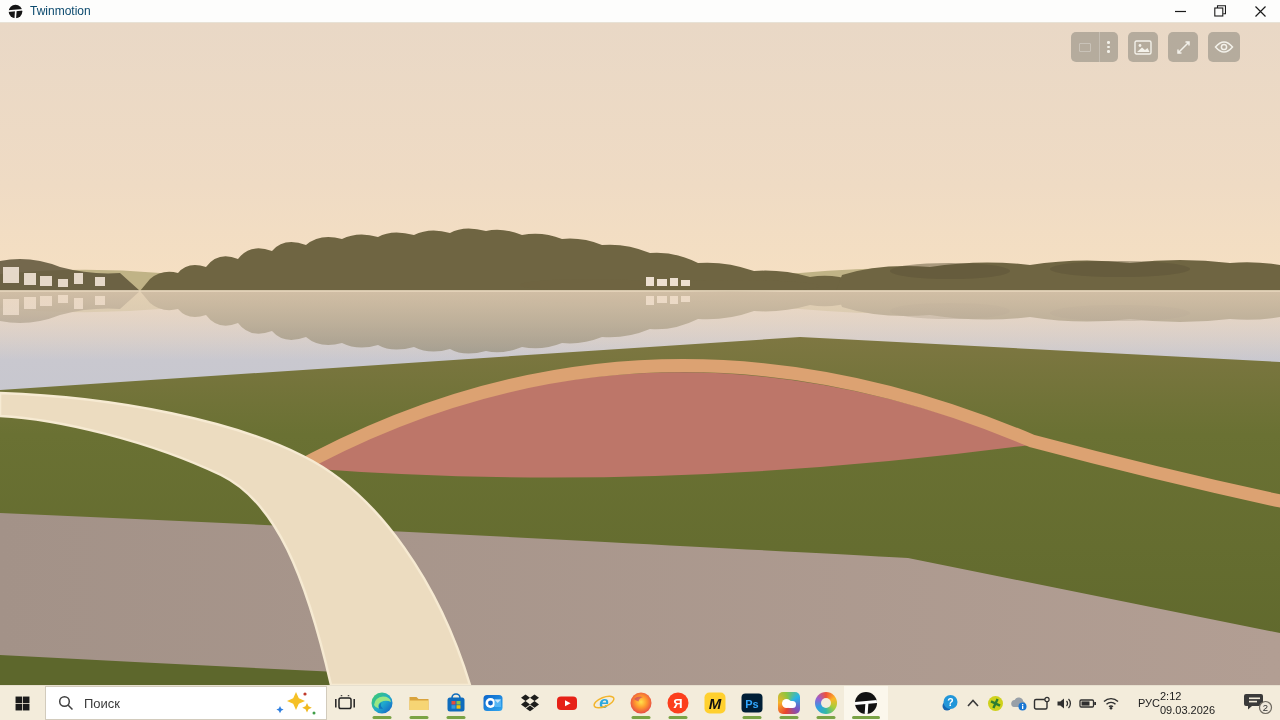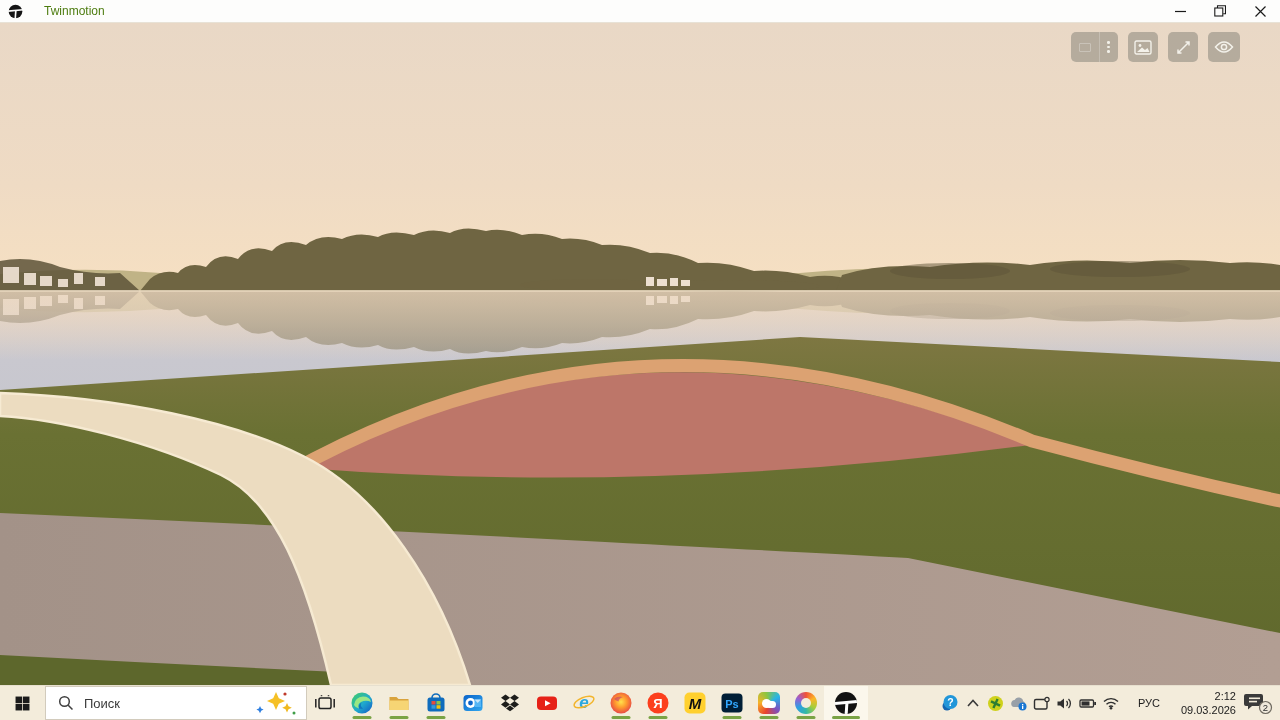--- a/index.html
+++ b/index.html
@@ -3,21 +3,21 @@
 <meta charset="utf-8">
 <style>
   html,body{margin:0;padding:0;background:#000;}
   *{box-sizing:border-box;}
   body{font-family:"Liberation Sans","DejaVu Sans",sans-serif;-webkit-font-smoothing:antialiased;}
   #app{position:relative;width:1280px;height:720px;overflow:hidden;background:#e9d8c6;}
 
   
   .titlebar{position:absolute;top:0;left:0;width:1280px;height:23px;background:#fdfdfc;display:flex;align-items:center;border-bottom:1px solid #e8e2d6;}
   .titlebar .tm-mark{margin-left:8px;width:15px;height:15px;}
-  .titlebar .title{margin-left:21px;font-size:12px;color:#4d7c0f;}
+  .titlebar .title{margin-left:7px;font-size:12px;color:#0c4a6e;}
   .win-controls{margin-left:auto;display:flex;height:100%;}
   .win-btn{width:40px;height:100%;display:flex;align-items:center;justify-content:center;cursor:default;}
   .win-btn svg{display:block;}
 
   
   .viewport{position:absolute;top:23px;left:0;width:1280px;height:662px;}
   .viewport > svg.scene{display:block;}
 
   .vp-toolbar{position:absolute;top:9px;right:40px;display:flex;gap:10px;align-items:center;}
   .vp-btn{height:30px;background:rgba(148,144,133,.62);border-radius:5px;display:flex;align-items:center;justify-content:center;}
@@ -28,21 +28,21 @@
   .split-left .ph{width:12px;height:9px;border:1px solid rgba(255,255,255,.28);border-radius:1px;}
   .split-right{width:18px;display:flex;flex-direction:column;align-items:center;justify-content:center;gap:2px;}
   .split-right i{width:2.6px;height:2.6px;border-radius:50%;background:#f2f0e9;display:block;}
 
   
   .sys-tooltip{position:absolute;top:664px;right:2px;height:18px;padding:1px 6px 0 6px;background:#f4f1ea;border:1px solid #9d978c;font-size:11px;color:#1c1c1c;white-space:nowrap;}
 
   
   .taskbar{position:absolute;left:0;top:685px;width:1280px;height:35px;background:#f3ecdb;border-top:1px solid #e7e0cf;display:flex;align-items:stretch;}
   .tb-start{width:45px;display:flex;align-items:center;justify-content:center;}
-  .tb-search{width:262px;background:#ffffff;border:1px solid #d2cbbc;display:flex;align-items:center;margin:0;}
+  .tb-search{width:282px;background:#ffffff;border:1px solid #d2cbbc;display:flex;align-items:center;margin:0;}
   .tb-search .mag{margin-left:12px;}
   .tb-search .ph-text{margin-left:10px;font-size:13px;color:#3a3a3a;}
   .tb-search .sparkles{margin-left:auto;margin-right:8px;}
   .tb-apps{display:flex;align-items:stretch;}
   .app{position:relative;width:37px;display:flex;align-items:center;justify-content:center;}
   .app.wide{width:36px;}
   .app.active{width:44px;background:#fbf7ec;}
   .app.running::after{content:"";position:absolute;bottom:1px;left:50%;transform:translateX(-50%);width:19px;height:3px;border-radius:2px;background:#7aa345;}
   .app.active.running::after{width:28px;}
   .ic24{width:24px;height:24px;display:block;}
@@ -54,21 +54,21 @@
   .wheel-icon{position:relative;width:22px;height:22px;border-radius:50%;background:conic-gradient(#f05138,#fcb527,#a6ce39,#33b8a5,#2e9fe3,#9a5fd0,#f05138);}
   .wheel-icon i{position:absolute;left:6px;top:6px;width:10px;height:10px;border-radius:50%;background:#f3ecdb;display:block;}
   .tm-icon{position:relative;width:22px;height:22px;border-radius:50%;background:#121212;overflow:hidden;}
   .tm-icon .bar{position:absolute;left:-1px;top:8.5px;width:25px;height:2.6px;background:#fff;transform:rotate(-5deg);}
   .tm-icon .stem{position:absolute;left:10px;top:10.5px;width:2.6px;height:12px;background:#fff;transform:rotate(4deg);}
 
   
   .tb-tray{margin-left:auto;display:flex;align-items:center;}
   .tray-ic{width:23px;height:35px;display:flex;align-items:center;justify-content:center;}
   .tray-lang{width:38px;text-align:right;font-size:11px;color:#1b1b1b;}
-  .tray-clock{width:76px;text-align:right;font-size:11px;color:#1b1b1b;line-height:1.25;padding-top:2px;}
+  .tray-clock{width:76px;text-align:left;font-size:11px;color:#1b1b1b;line-height:1.25;padding-top:2px;}
   .tray-clock span{display:block;}
   .tray-notif{position:relative;width:44px;height:35px;display:flex;align-items:center;justify-content:center;}
 </style>
 </head>
 <body>
 
 <div id="app">
 
   <div class="titlebar">
     <svg class="tm-mark" viewBox="0 0 22 22">

